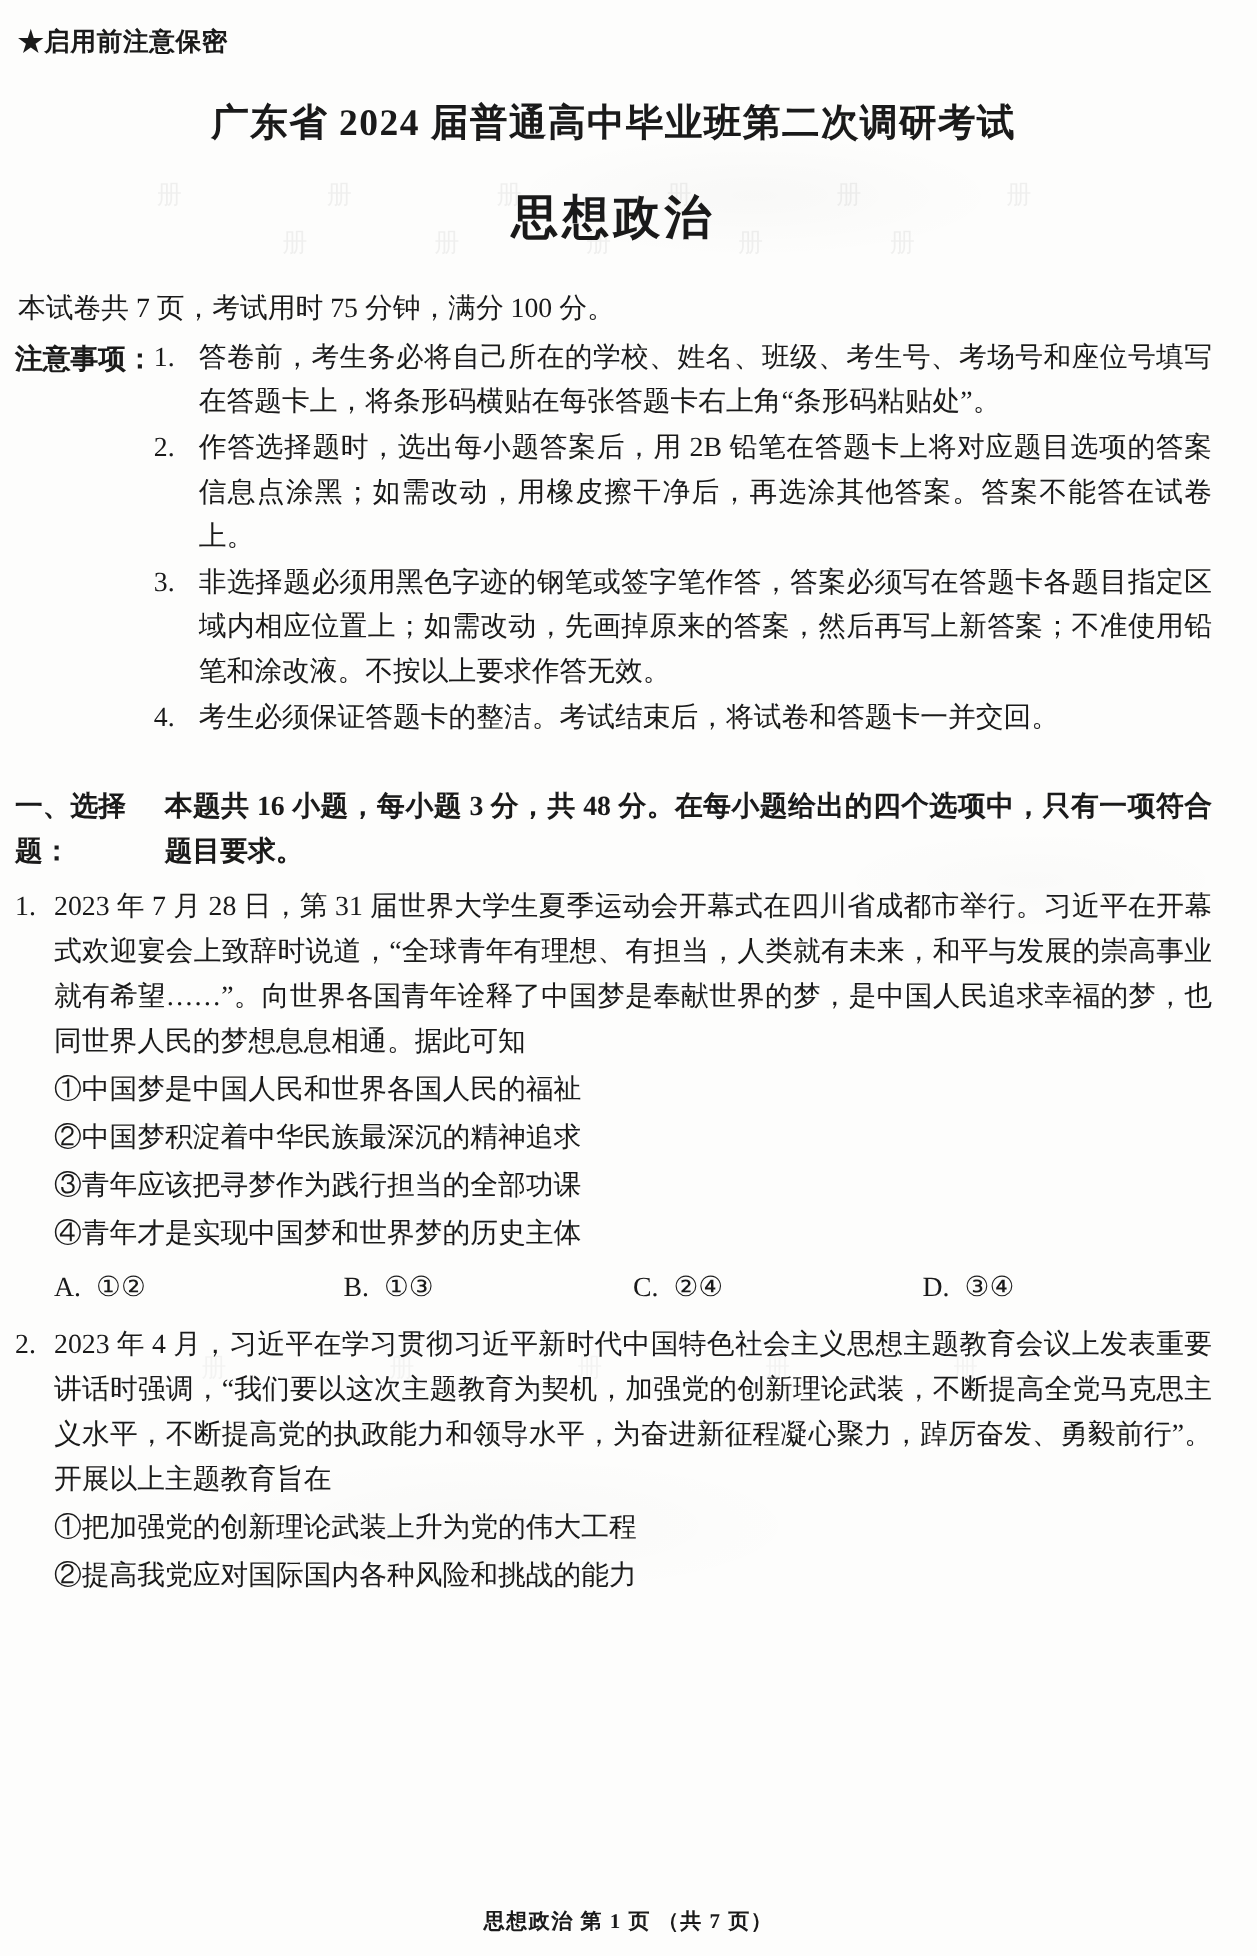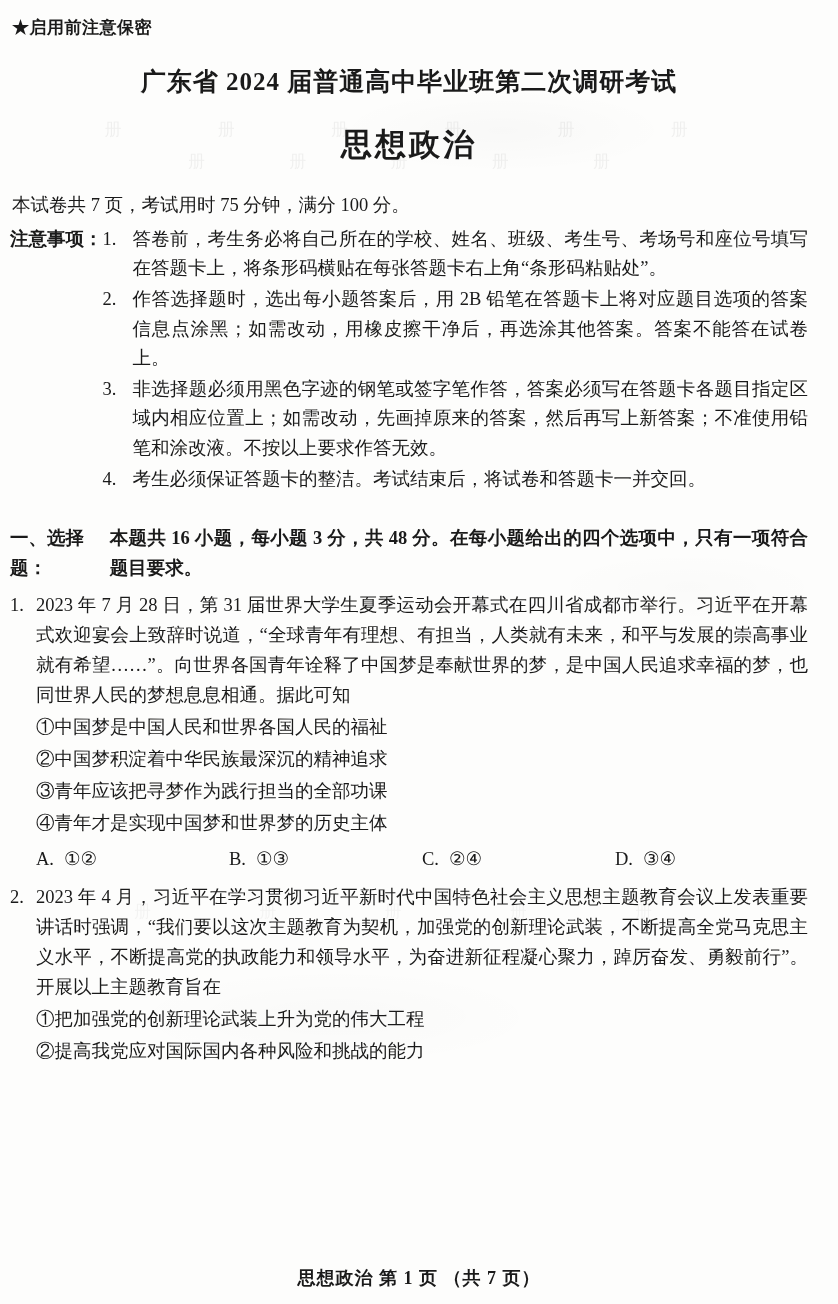--- a/index.html
+++ b/index.html
@@ -133,21 +133,21 @@
   .choices .ch {
     width: 25%;
   }
   .choices .ch .lab { margin-right: 10px; }
   .footer {
     position: absolute;
     left: 0;
     right: 0;
     bottom: 14px;
     text-align: center;
-    font-size: 18px;
+    font-size: 14px;
     font-weight: bold;
     letter-spacing: 1px;
     margin-top: 24px;
   }
 </style>
 </head>
 <body>
 
 <div class="page">
   <div class="scan-noise"></div>

